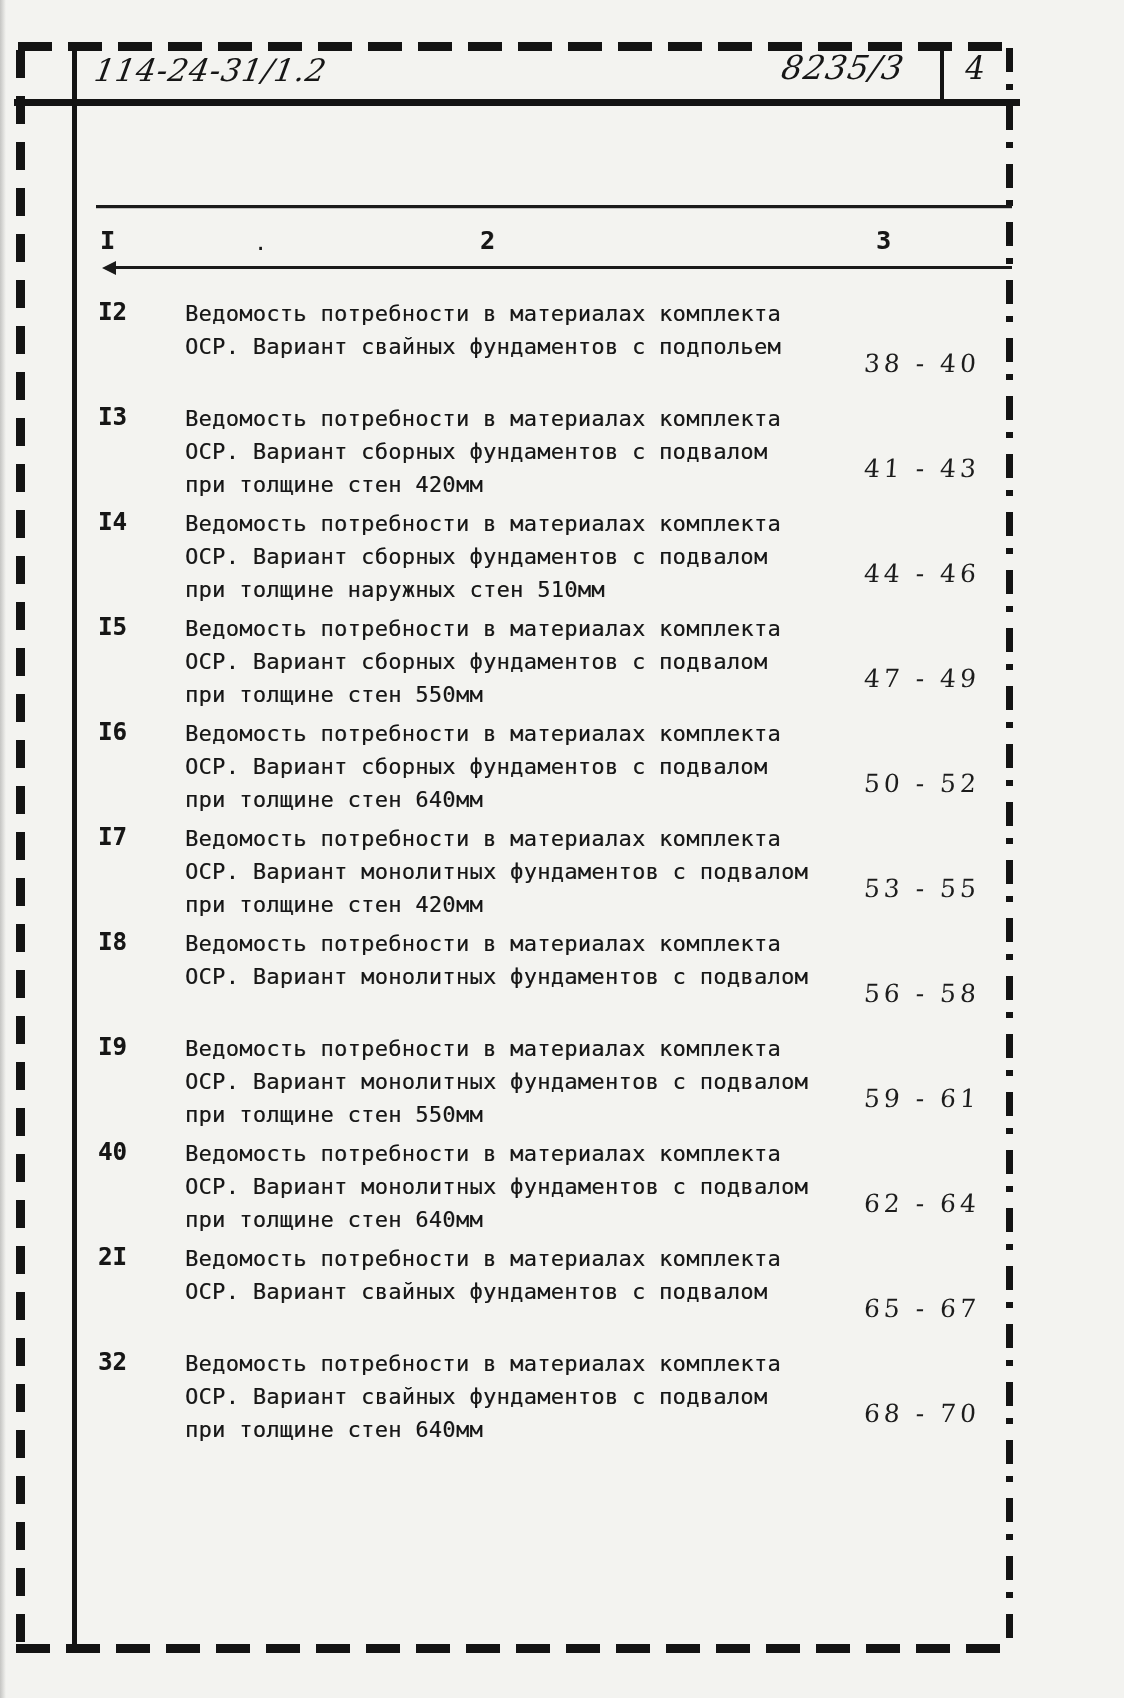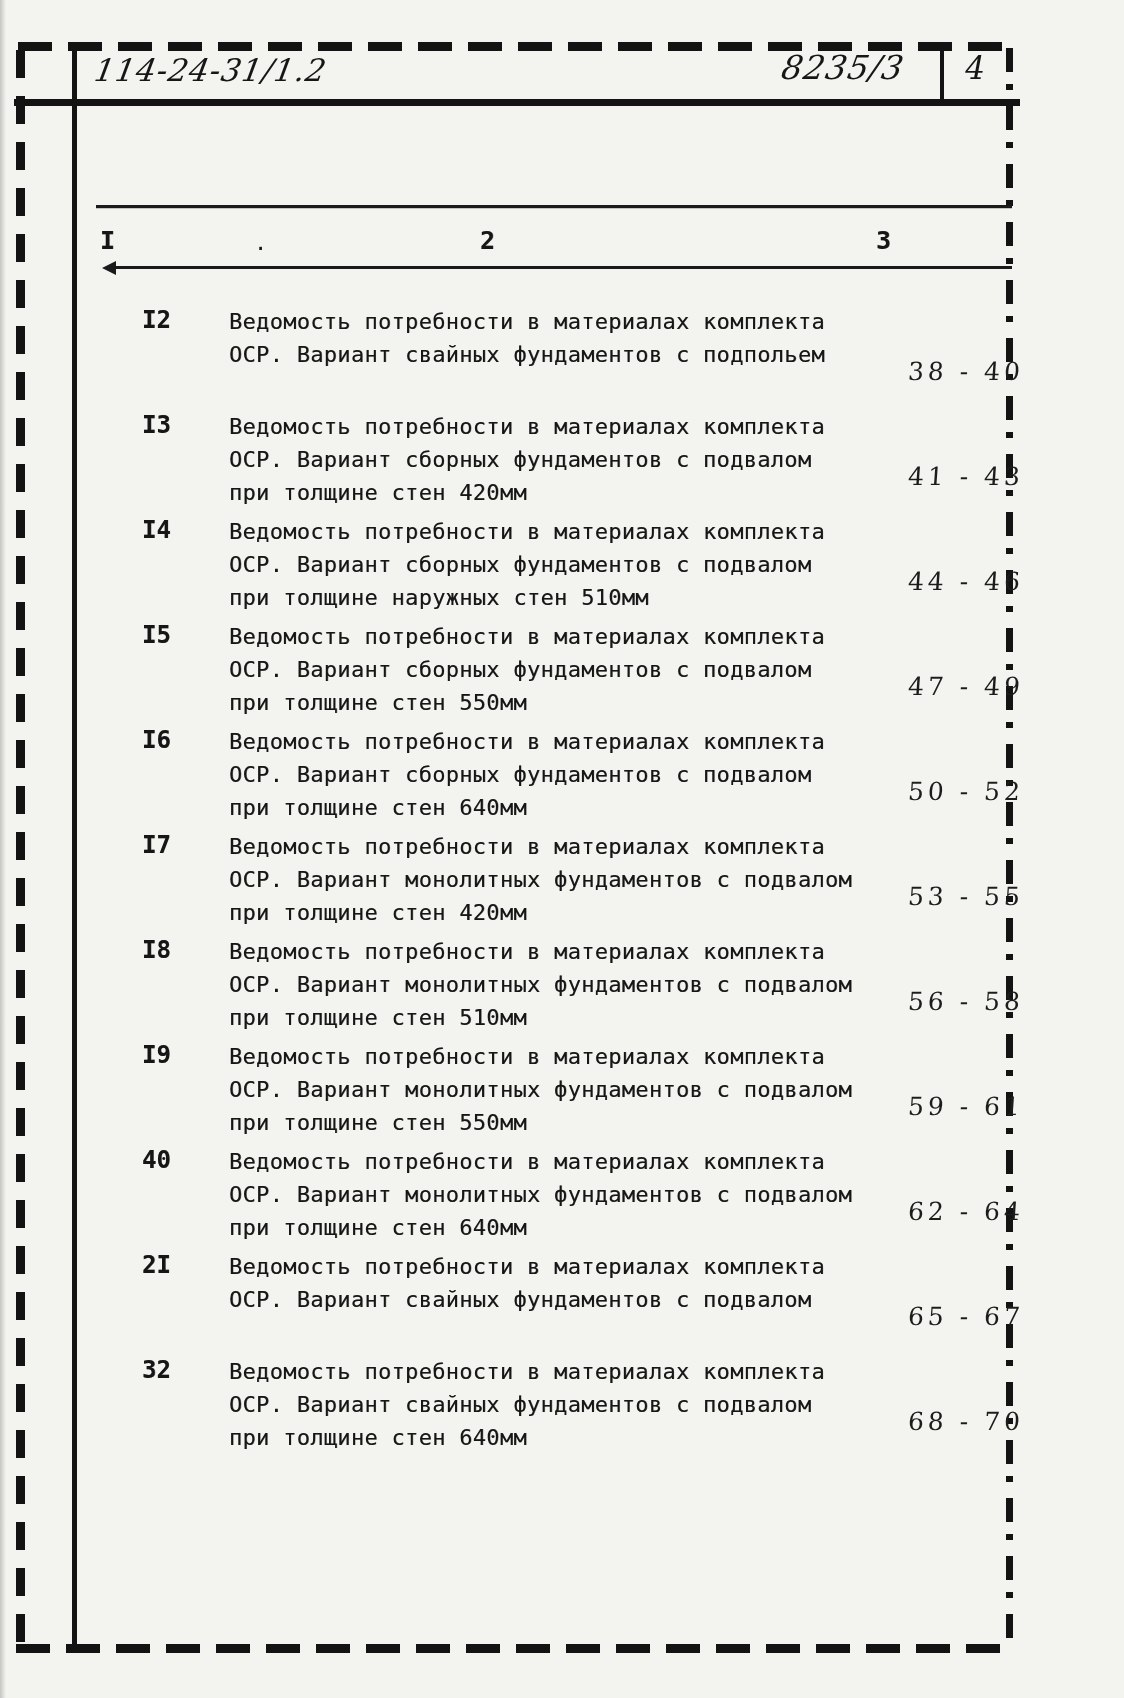--- a/index.html
+++ b/index.html
@@ -40,21 +40,21 @@
   .sheet-number{position:absolute;left:944px;top:50px;width:62px;text-align:center;
     font-family:"DejaVu Serif", serif;font-style:italic;font-size:31px;}
 
   
   .colhead{position:absolute;top:226px;font-size:25px;font-weight:bold;
     text-shadow:.4px .4px 0 rgba(0,0,0,.4);}
   .col1{left:100px;} .col2{left:480px;} .col3{left:876px;}
   .head-dot{position:absolute;left:254px;top:230px;font-size:22px;}
 
   
-  .rows{position:absolute;left:98px;top:305px;width:930px;margin-left:44px;}
+  .rows{position:absolute;left:98px;top:297px;width:930px;}
   .row{position:relative;height:105px;}
   .row-num{position:absolute;left:0;top:1px;width:70px;font-size:24px;font-weight:bold;
     text-shadow:.4px .4px 0 rgba(0,0,0,.45);}
   .row-text{position:absolute;left:87px;top:0;width:700px;font-size:22px;line-height:33px;
     letter-spacing:.3px;text-shadow:.4px .4px 0 rgba(0,0,0,.45);white-space:nowrap;}
   .row-pages{position:absolute;left:766px;top:52px;width:160px;
     font-family:"DejaVu Serif", serif;font-size:25px;letter-spacing:4px;
     transform:skewX(-4deg);white-space:nowrap;color:#1c1c1c;}
 </style>
 </head>
@@ -142,21 +142,20 @@
           <div>при толщине стен 420мм</div>
         </div>
       <div class="row-pages">53 - 55</div>
     </div>
 
     <div class="row">
       <div class="row-num">I8</div>
       <div class="row-text">
           <div>Ведомость потребности в материалах комплекта</div>
           <div>ОСР. Вариант монолитных фундаментов с подвалом</div>
-          <div>при толщине стен 510мм</div>
         </div>
       <div class="row-pages">56 - 58</div>
     </div>
 
     <div class="row">
       <div class="row-num">I9</div>
       <div class="row-text">
           <div>Ведомость потребности в материалах комплекта</div>
           <div>ОСР. Вариант монолитных фундаментов с подвалом</div>
           <div>при толщине стен 550мм</div>

